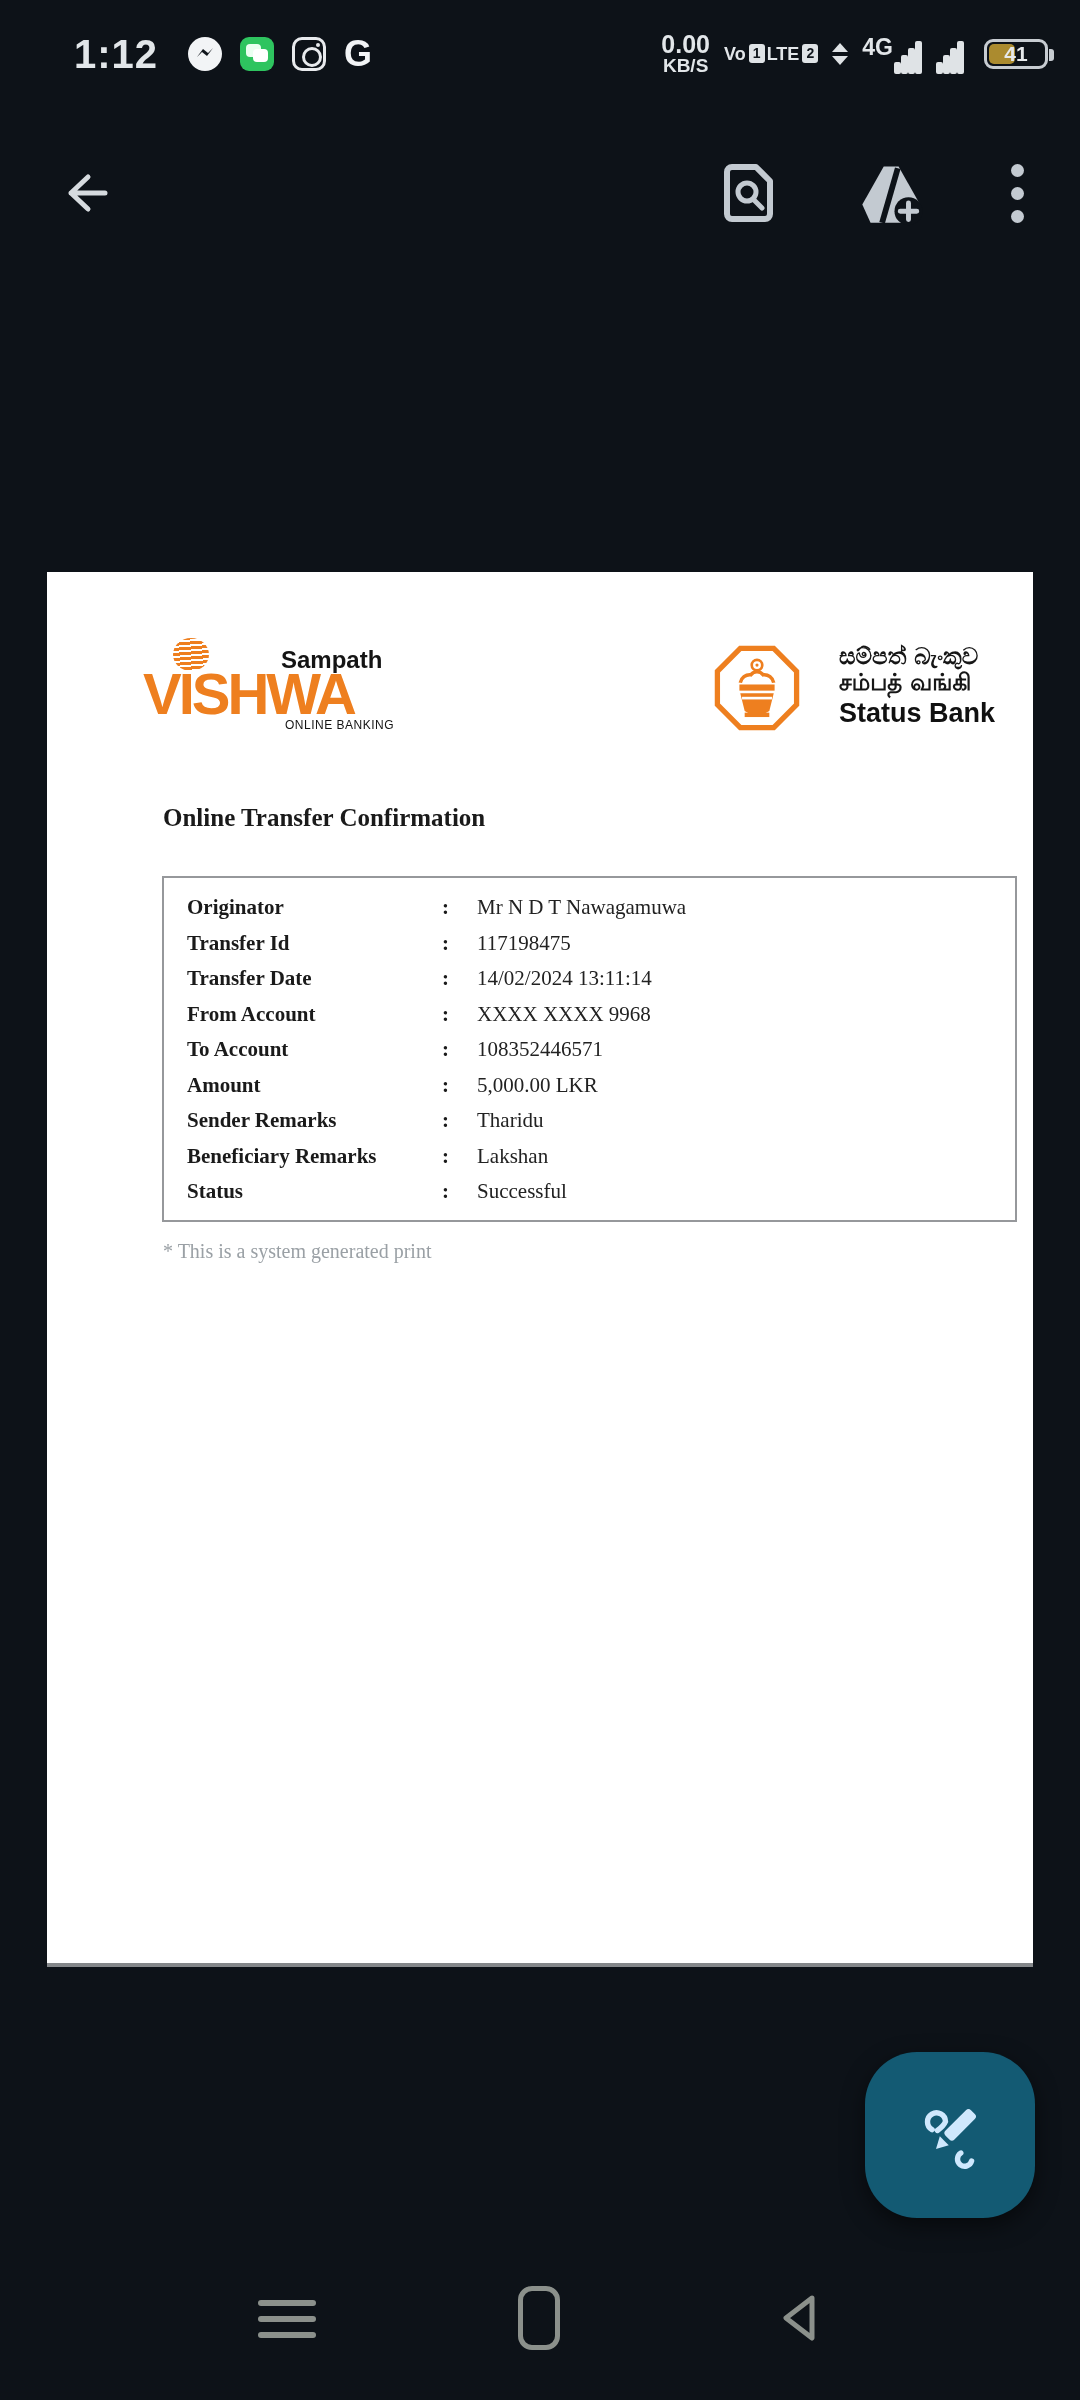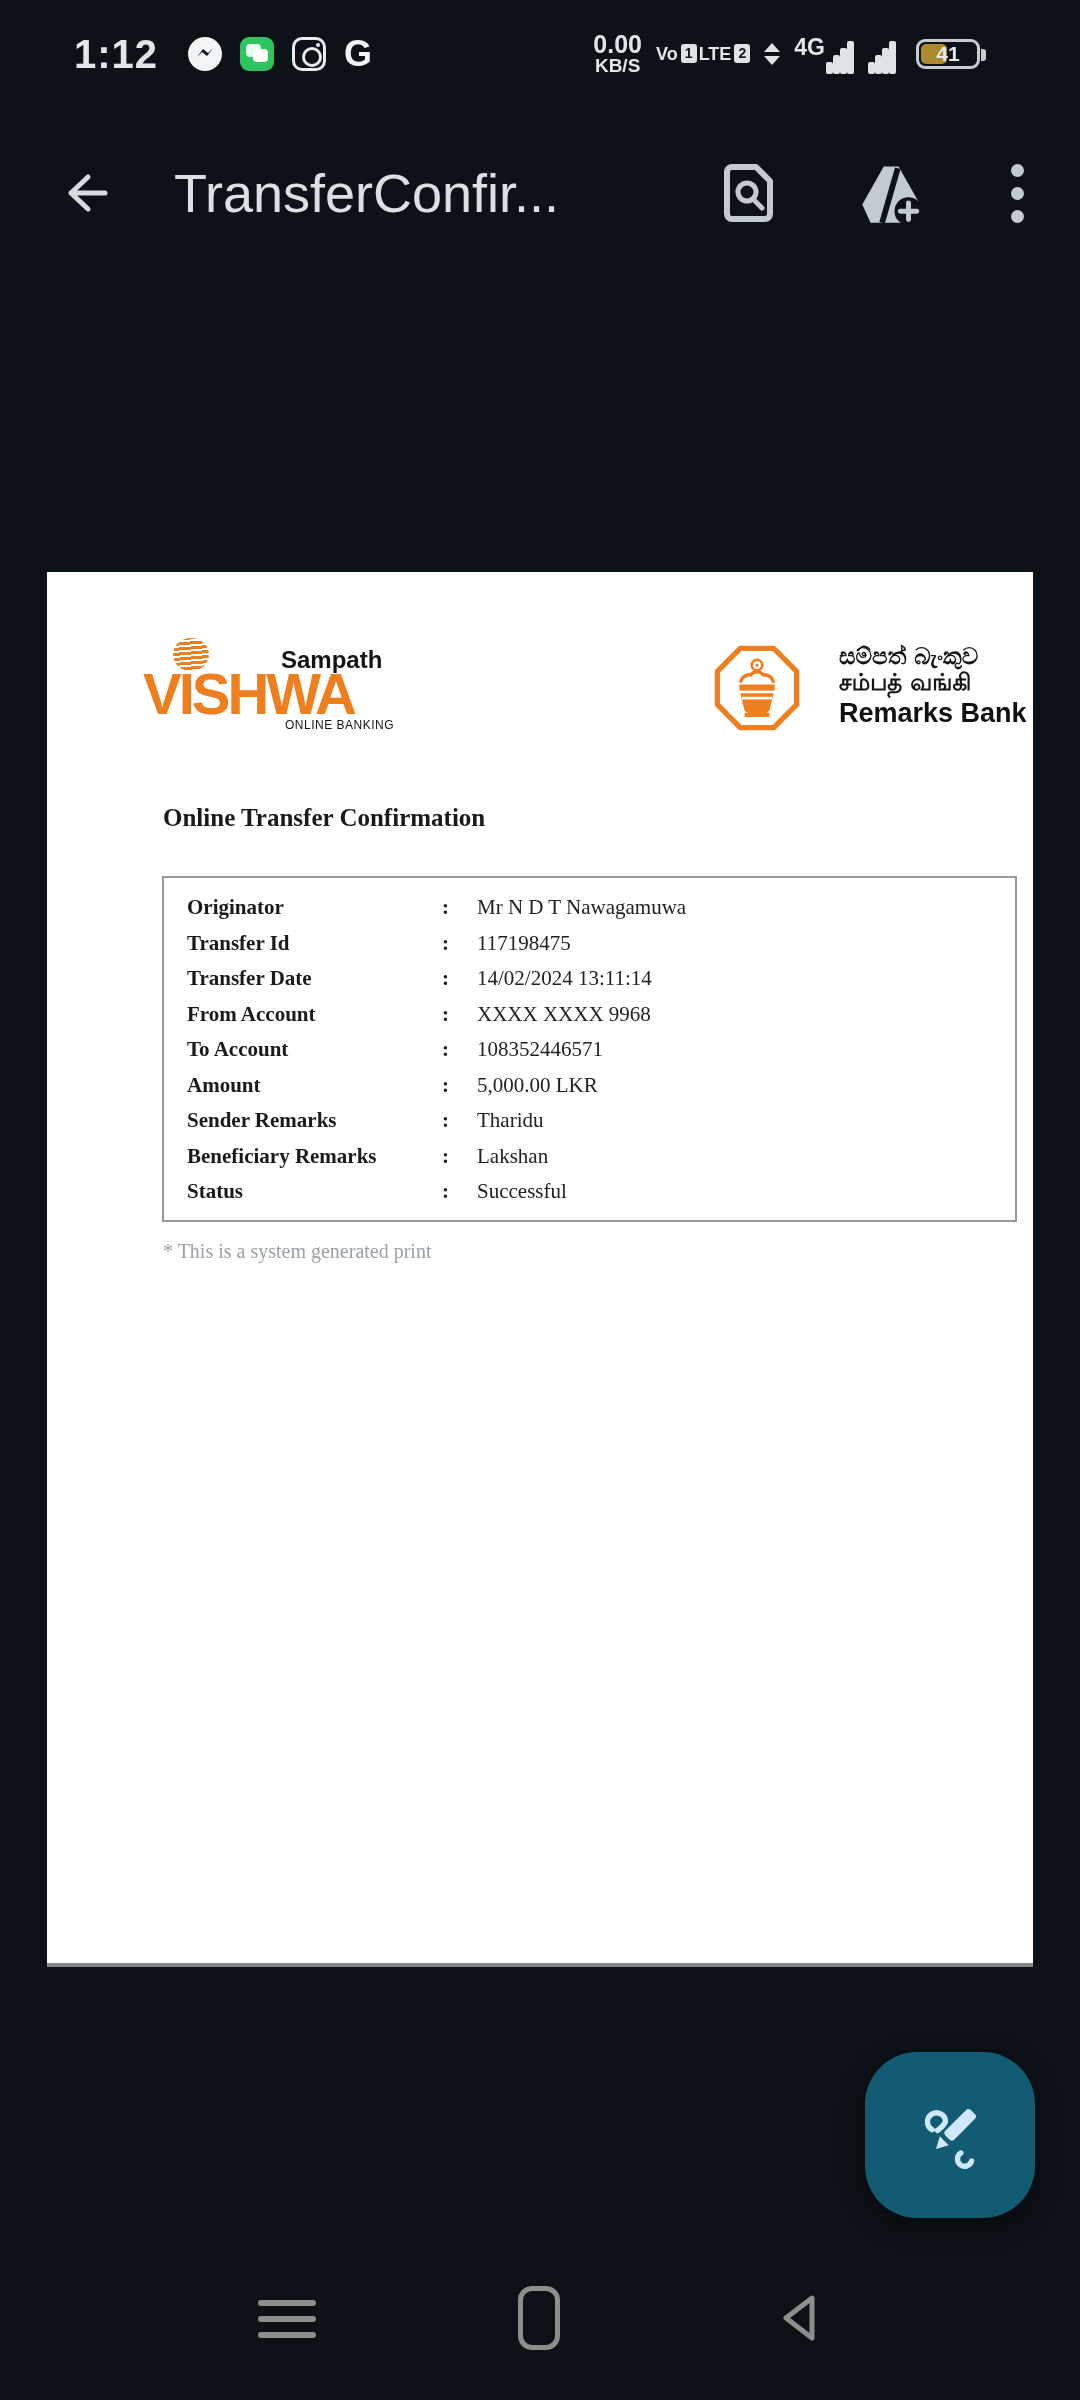--- a/index.html
+++ b/index.html
@@ -5,21 +5,21 @@
   * { margin:0; padding:0; box-sizing:border-box; }
   html,body { background:#000; }
   .screen{
     position:relative; width:1080px; height:2400px; overflow:hidden;
     background:#0d1218; font-family:"Liberation Sans", sans-serif;
   }
 
   
   .status-bar{
     position:absolute; top:24px; left:0; right:0; height:60px;
-    display:flex; align-items:center; padding:0 100px 0 74px; color:#e2e6e9;
+    display:flex; align-items:center; padding:0 32px 0 74px; color:#e2e6e9;
   }
   .sb-time{ font-size:40px; font-weight:600; letter-spacing:1px; }
   .sb-notifs{ display:flex; align-items:center; gap:18px; margin-left:30px; }
   .n-ic{ width:34px; height:34px; position:relative; }
   .ic-messenger{ background:#f2f4f6; border-radius:50%; }
   .ic-messenger svg{ position:absolute; inset:0; }
   .ic-messages{ background:#2ec45f; border-radius:9px; position:relative; }
   .bub1{ position:absolute; left:6px; top:7px; width:15px; height:13px; background:#eafff1; border-radius:4px; }
   .bub2{ position:absolute; left:13px; top:12px; width:15px; height:13px; background:#fff; border-radius:4px; }
   .ic-instagram{ border:3px solid #e8eaed; border-radius:10px; }
@@ -166,21 +166,20 @@
         <i class="batt-fill"></i>
         <span class="batt-num">41</span>
       </div>
     </div>
   </div>
 
   <div class="app-bar">
     <svg width="52" height="52" viewBox="0 0 52 52">
       <path d="M30 10 L13 26 L30 42 M13 26 H47" fill="none" stroke="#d6dbdf" stroke-width="5" stroke-linecap="round" stroke-linejoin="round"></path>
     </svg>
-    <span class="title">TransferConfir...</span>
     <div class="ab-icons">
       <svg width="62" height="64" viewBox="0 0 62 64">
         <path d="M13 6 h24 l14 14 v33 a5 5 0 0 1 -5 5 h-33 a5 5 0 0 1 -5 -5 v-42 a5 5 0 0 1 5 -5 z" fill="none" stroke="#c3cad1" stroke-width="6" stroke-linejoin="round"></path>
         <circle cx="28" cy="31" r="9" fill="none" stroke="#c3cad1" stroke-width="5"></circle>
         <path d="M34 38 l9 9" stroke="#c3cad1" stroke-width="5" stroke-linecap="round"></path>
       </svg>
       <svg width="66" height="66" viewBox="0 0 80 80">
         <path d="M30 8 L48 8 L74 54 L62 76 L14 76 L4 54 Z" fill="#c3cad1"></path>
         <path d="M47 10 L28 76" stroke="#0d1218" stroke-width="7"></path>
         <circle cx="60" cy="62" r="17" fill="#0d1218"></circle>
@@ -209,21 +208,21 @@
       <circle cx="50" cy="24" r="1.8" fill="#ee7f1f"></circle>
       <path d="M31 44 a11 11 0 0 1 12 -9 a9 9 0 0 1 14 0 a11 11 0 0 1 12 9" fill="none" stroke="#ee7f1f" stroke-width="4"></path>
       <rect x="30" y="46" width="40" height="7" fill="#ee7f1f"></rect>
       <path d="M31 56 h38 l-5 20 q-14 9 -28 0 z" fill="#ee7f1f"></path>
       <rect x="33" y="60" width="34" height="3" fill="#fff"></rect>
       <rect x="36" y="78" width="28" height="5" fill="#ee7f1f"></rect>
     </svg>
     <div class="bank-text">
       <div class="l1">සම්පත් බැංකුව</div>
       <div class="l2">சம்பத் வங்கி</div>
-      <div class="l3">Remarks Bank</div>
+      <div class="l3">Status Bank</div>
     </div>
 
     <div class="doc-heading">Online Transfer Confirmation</div>
 
     <div class="details-box">
 
         <div class="detail-row">
           <span class="f-label">Originator</span>
           <span class="f-colon">:</span>
           <span class="f-value">Mr N D T  Nawagamuwa</span>

